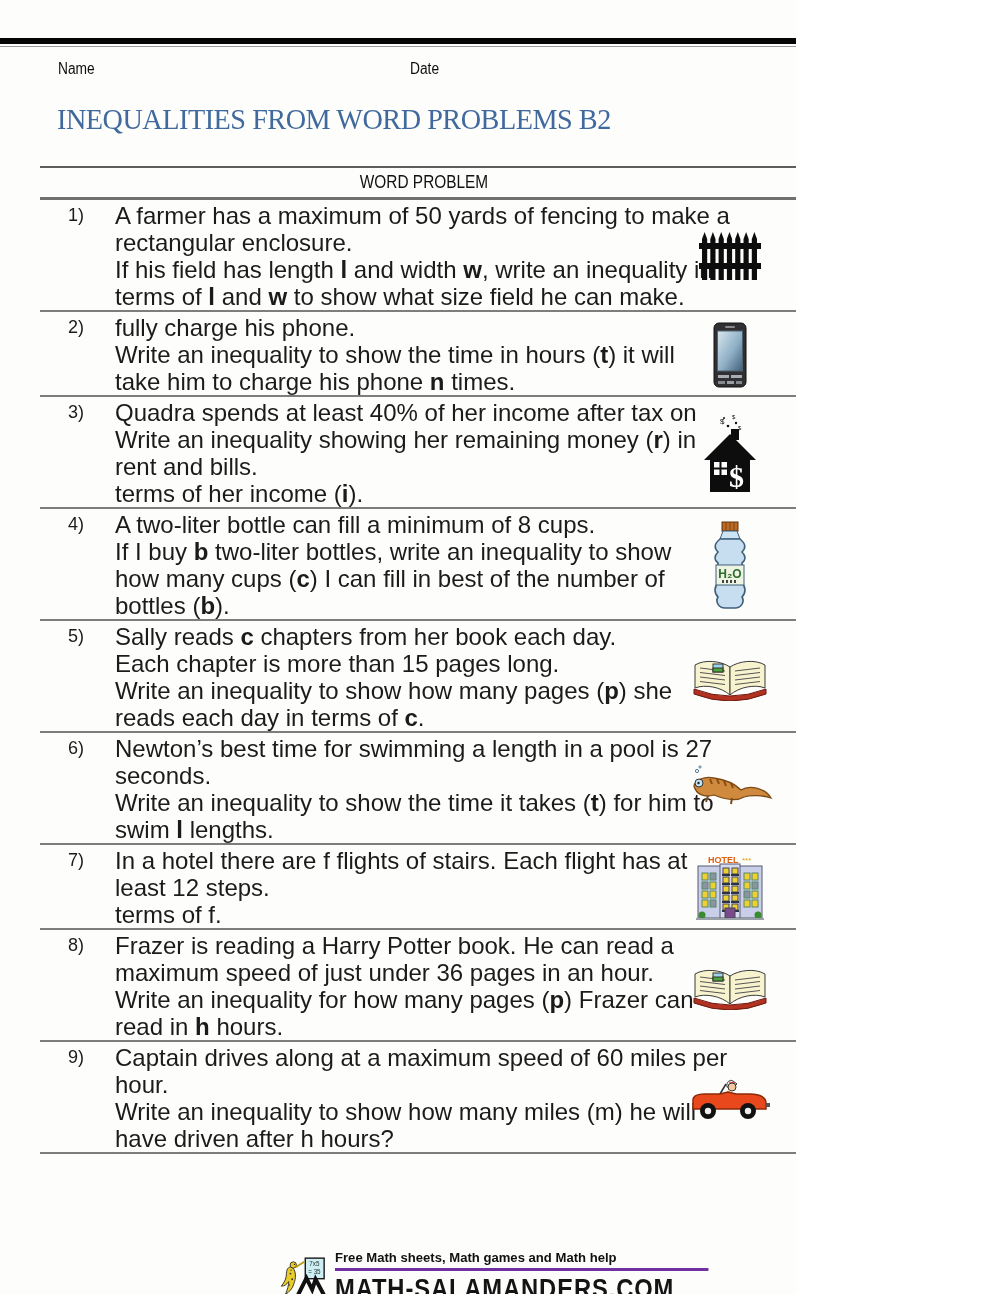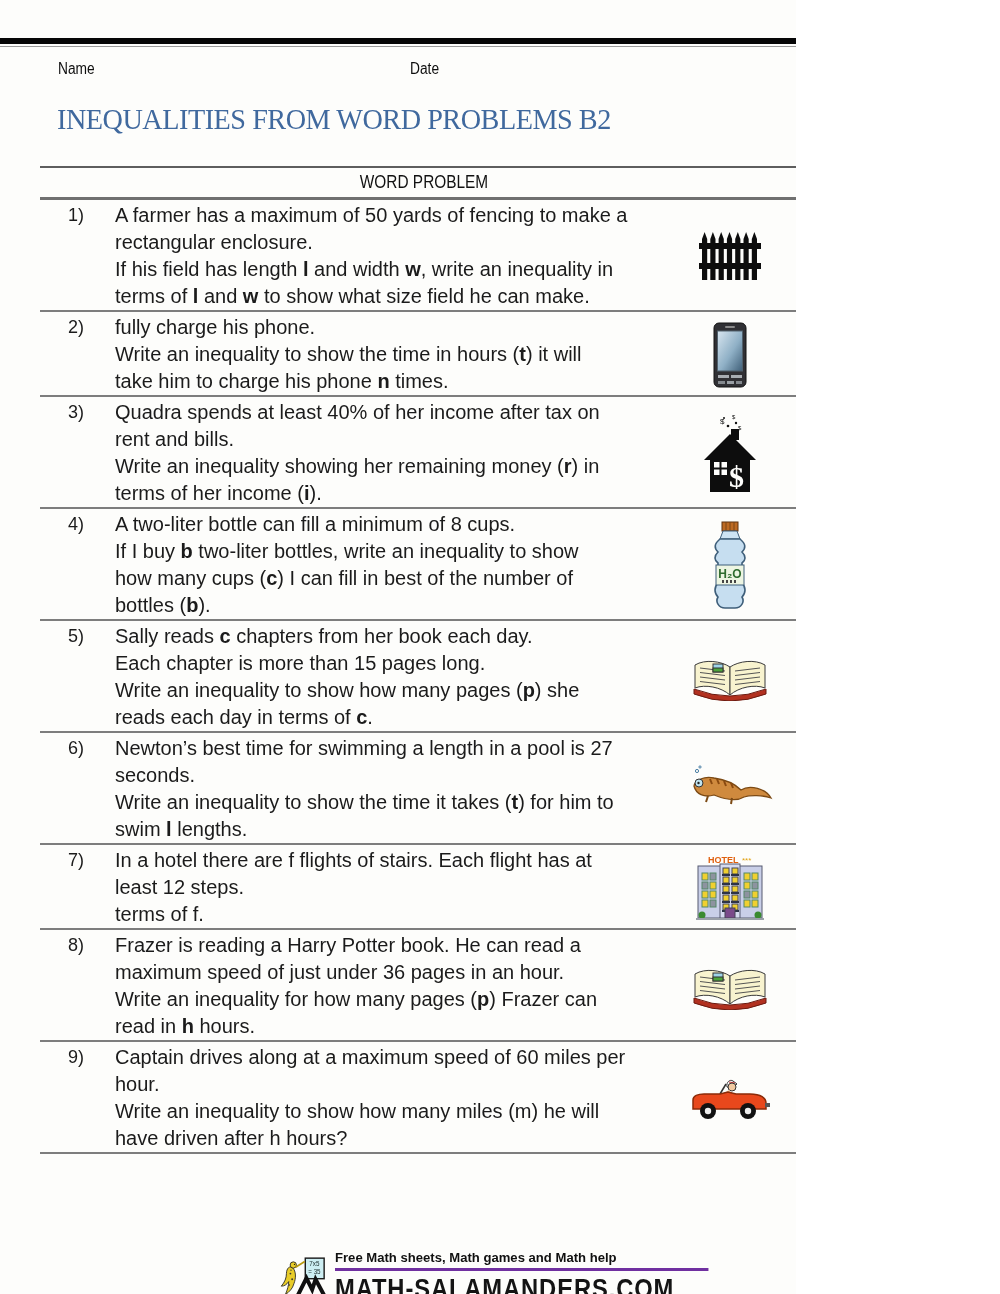--- a/index.html
+++ b/index.html
@@ -15,21 +15,21 @@
   #page-title{position:absolute;left:57px;top:102px;font-family:"Liberation Serif",serif;
               font-size:30px;letter-spacing:-.5px;transform:scaleX(.94);transform-origin:0 0;
               white-space:nowrap;}
   #table{position:absolute;left:40px;top:166px;width:918px;}
   #thead{position:relative;height:29px;border-top:2px solid #5e5e5e;border-bottom:3px solid #707070;}
   .th{position:absolute;top:4px;font-size:17.5px;color:#111;}
   #th-problem{left:384px;transform:translateX(-50%) scaleX(.88);white-space:nowrap;}
   #th-ineq{left:824px;transform:translateX(-50%) scaleX(.88);white-space:nowrap;}
   .row{display:flex;border-bottom:2px solid #7d7d7d;padding-top:2px;}
   .num{width:75px;padding-left:28px;box-sizing:border-box;font-size:18px;line-height:27px;}
-  .ptext{width:540px;font-size:20px;line-height:27px;}
+  .ptext{width:540px;font-size:24px;line-height:27px;}
   .line{white-space:nowrap;}
   .line.it{}
   .bold{font-weight:bold;}
   .icon-cell{width:150px;display:flex;align-items:center;justify-content:center;}
   #footer{position:absolute;left:0;top:1218px;width:1000px;display:flex;
           align-items:center;justify-content:center;gap:6px;margin-top:30px;}
   #footer-logo{width:50px;height:58px;display:flex;align-items:center;}
   .f-col{display:flex;flex-direction:column;}
   #tagline{font-size:13.5px;font-weight:bold;color:#101010;padding-bottom:3px;
            white-space:nowrap;transform:scaleX(.97);transform-origin:0 0;}
@@ -124,22 +124,22 @@
       <rect x="5" y="59" width="7" height="3" fill="#84898e"></rect>
       <rect x="14" y="59" width="7" height="3" fill="#9aa0a5"></rect>
       <rect x="23" y="59" width="6" height="3" fill="#84898e"></rect>
             </svg>
           </div>
         </div>
         <div class="row">
           <div class="num">3)</div>
           <div class="ptext">
             <div class="line"><span>Quadra spends at least 40% of her income after tax on</span></div>
+            <div class="line it"><span>Write an inequality showing her remaining money (</span><span class="bold">r</span><span>) in</span></div>
             <div class="line"><span>rent and bills.</span></div>
-            <div class="line it"><span>Write an inequality showing her remaining money (</span><span class="bold">r</span><span>) in</span></div>
             <div class="line it"><span>terms of her income (</span><span class="bold">i</span><span>).</span></div>
           </div>
           <div class="icon-cell">
             <svg width="56" height="82" viewBox="0 0 56 82">
       <text x="18" y="12" font-size="8" fill="#111">$</text>
       <text x="30" y="7" font-size="6" fill="#111">$</text>
       <circle cx="26" cy="14" r="1.3" fill="#111"></circle>
               <circle cx="34" cy="11" r="1.2" fill="#111"></circle>
       <circle cx="22" cy="6" r="1" fill="#111"></circle>
               <text x="36" y="18" font-size="6" fill="#111">$</text>

